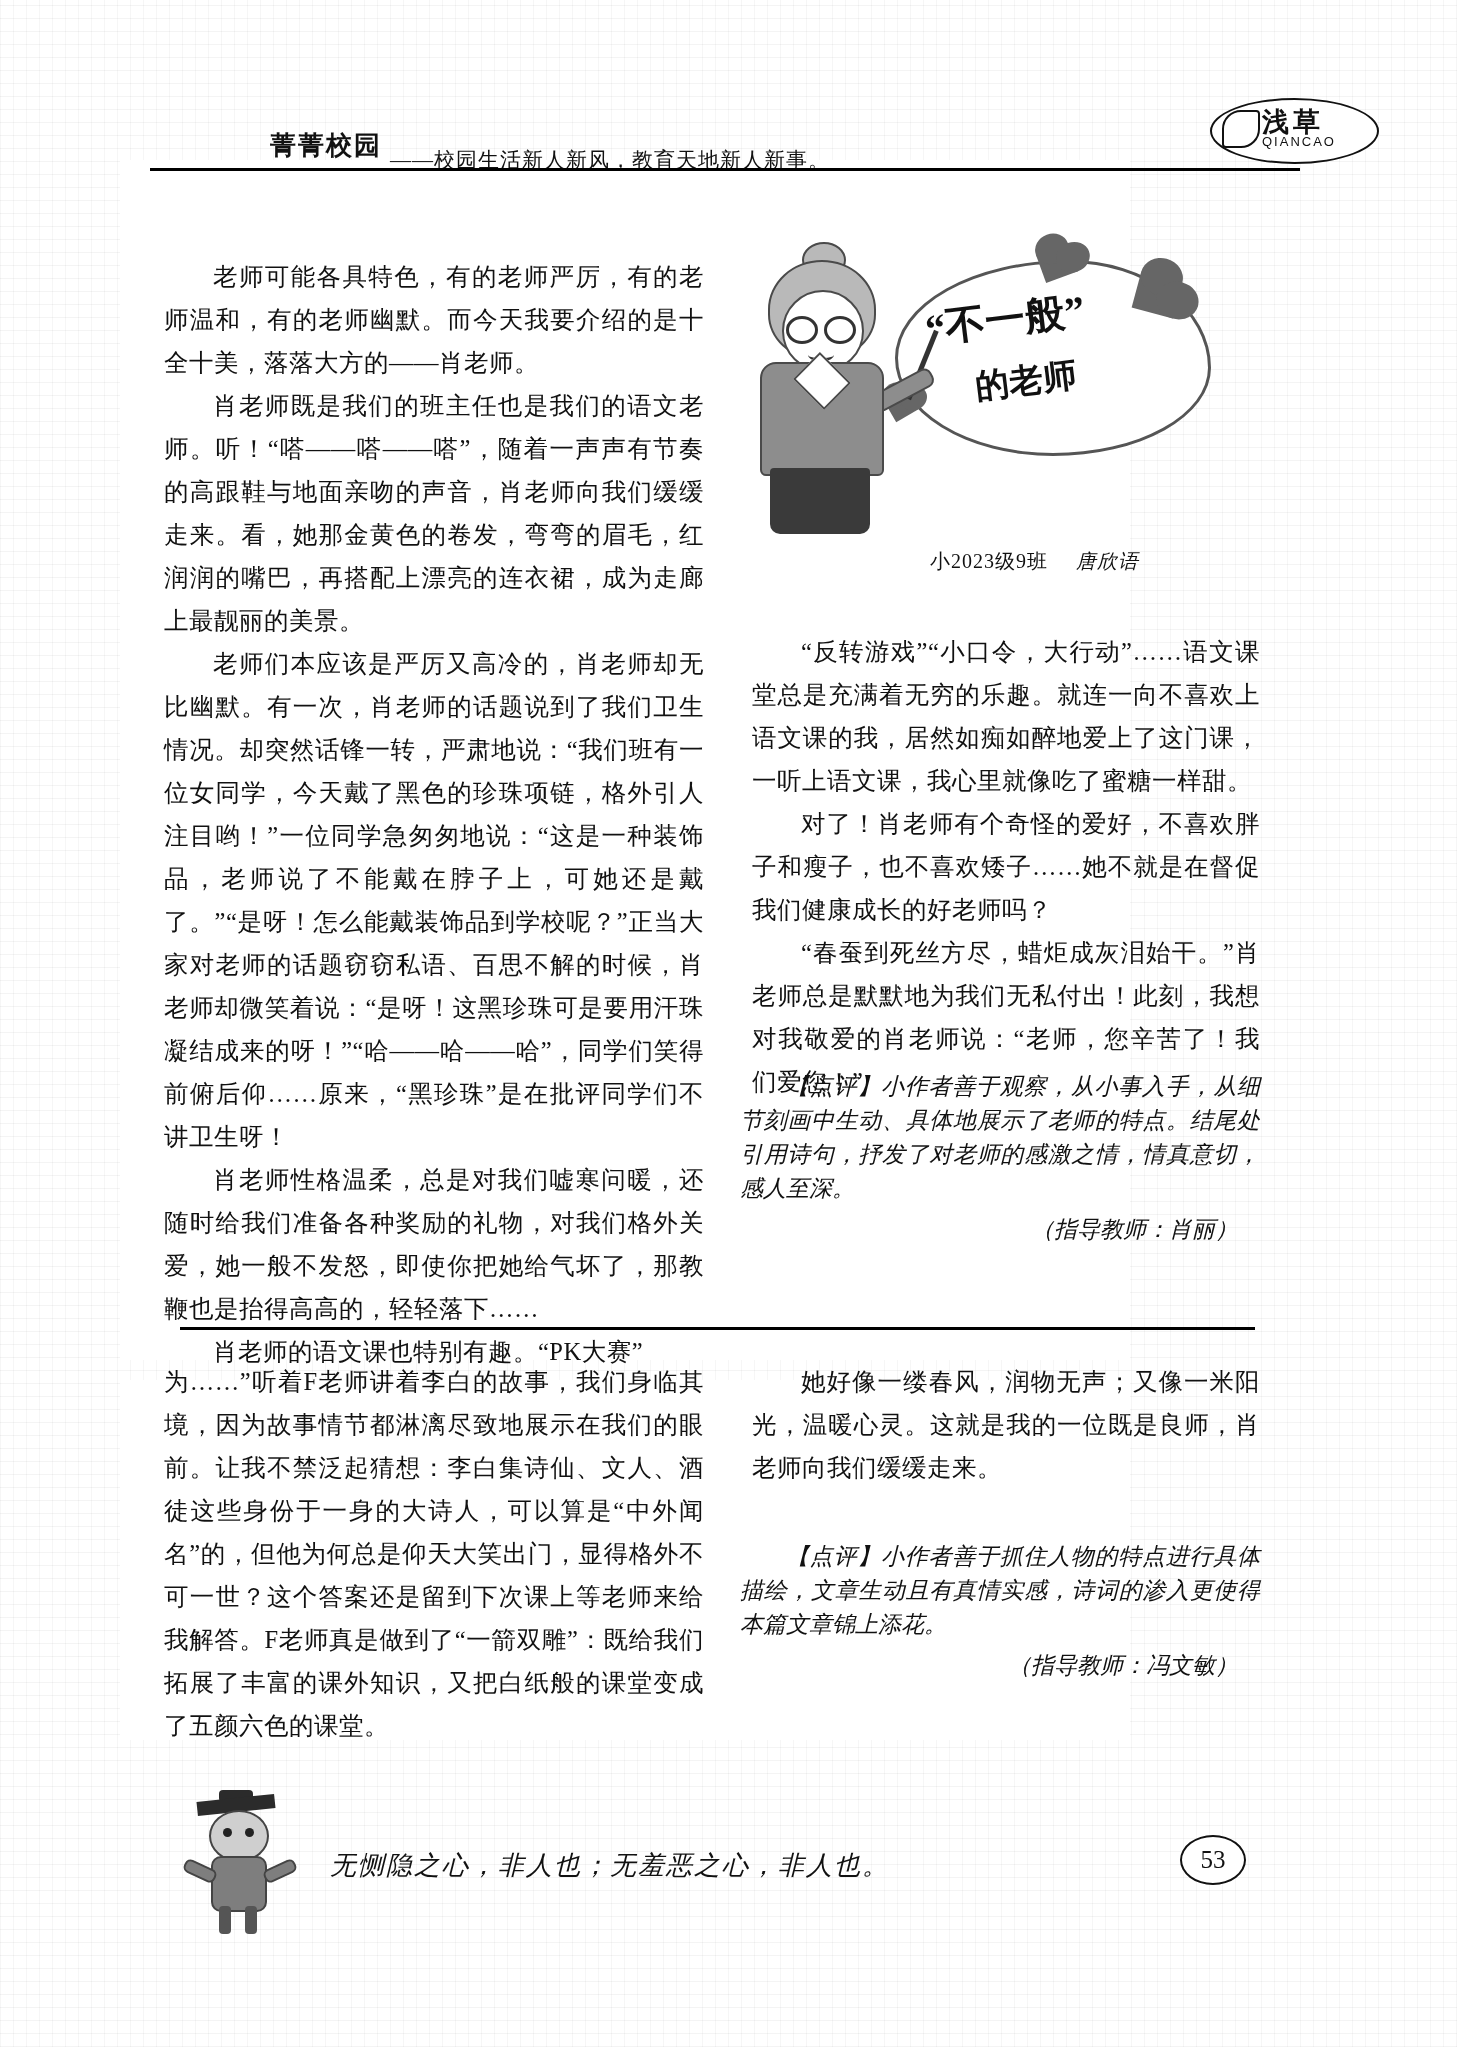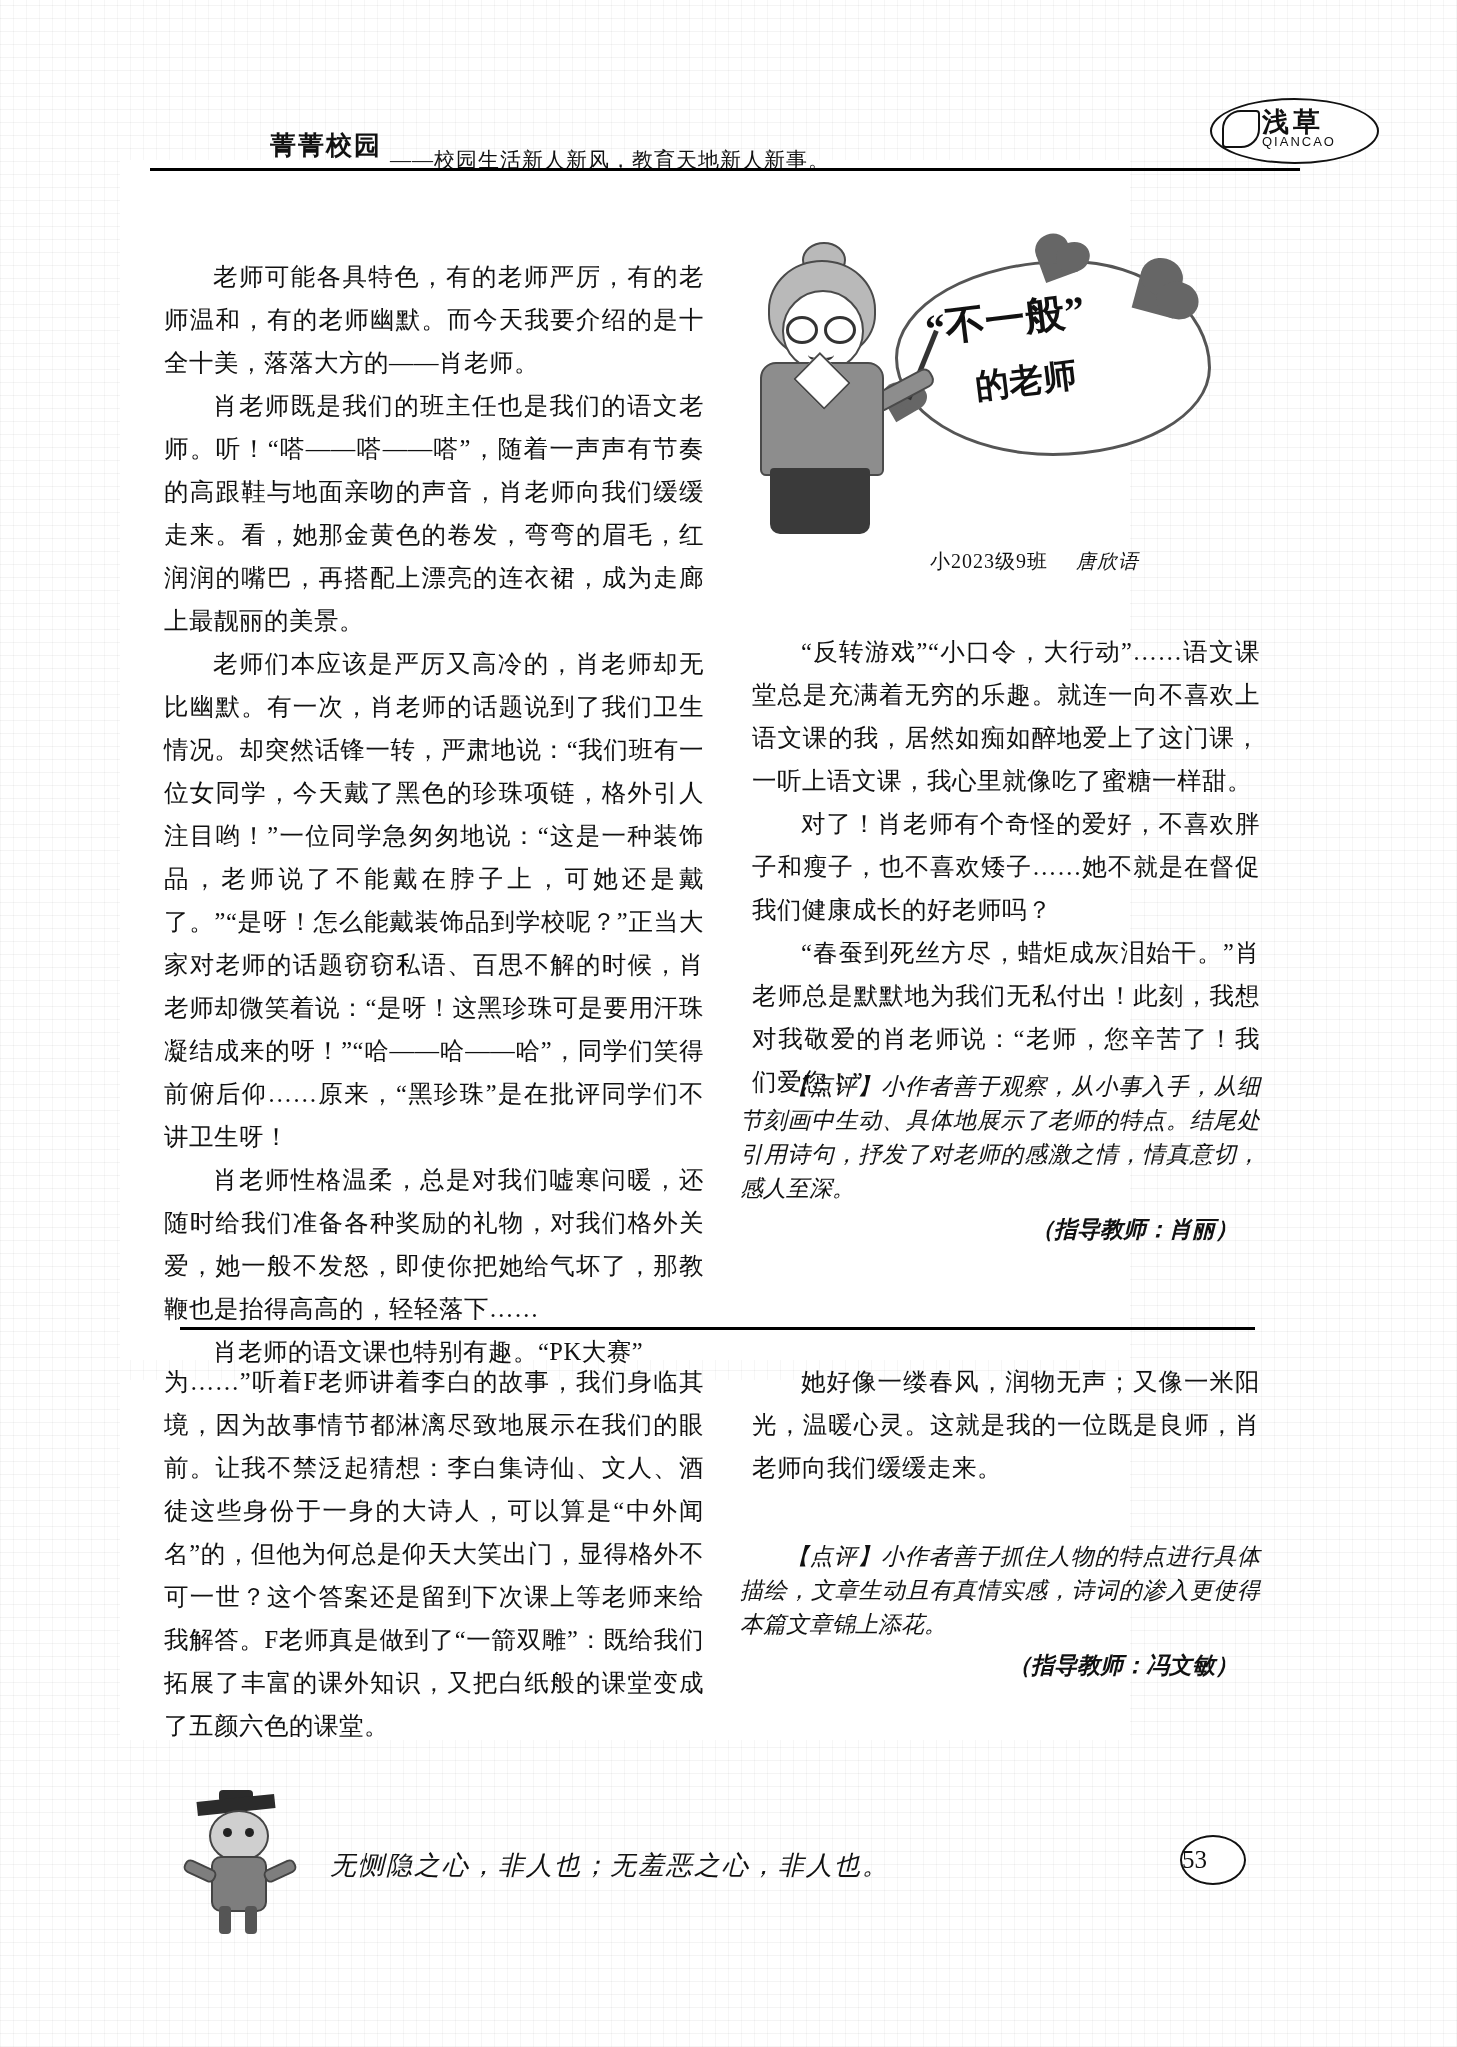--- a/index.html
+++ b/index.html
@@ -273,21 +273,20 @@
     text-align: justify;
     font-family: Liberation Serif, serif;
     font-style: italic;
   }
   .teacher-sign {
     margin-top: 8px;
     text-align: right;
     font-size: 23px;
     font-style: italic;
     padding-right: 22px;
-    font-weight: bold;
   }
 
   .mid-rule {
     position: absolute;
     left: 180px;
     top: 1327px;
     width: 1075px;
     height: 3px;
     background: #000;
   }
@@ -354,20 +353,21 @@
     font-family: "Liberation Serif", "DejaVu Serif", serif;
   }
   .page-num {
     position: absolute;
     left: 1180px;
     top: 1835px;
     width: 62px;
     height: 46px;
     border: 2px solid #111;
     border-radius: 50%;
+    text-align: center;
     line-height: 46px;
     font-size: 25px;
     background: #fff;
   }
 </style>
 </head>
 <body>
 
 <div class="page-texture"></div>
 <div class="texture-mask"></div>

